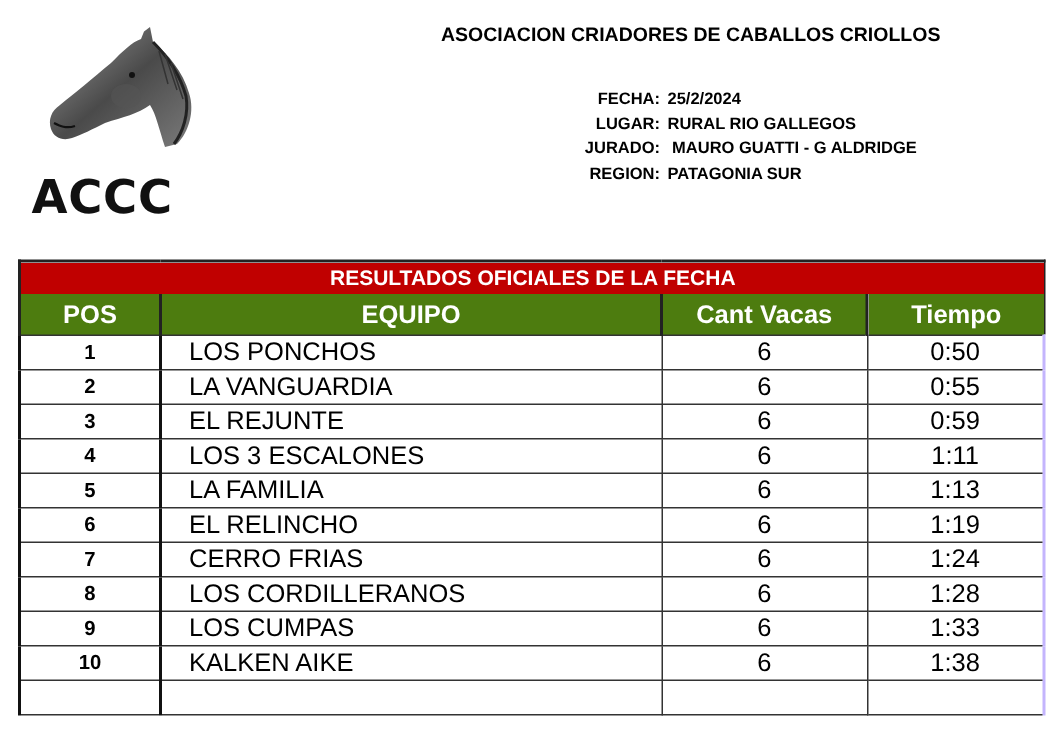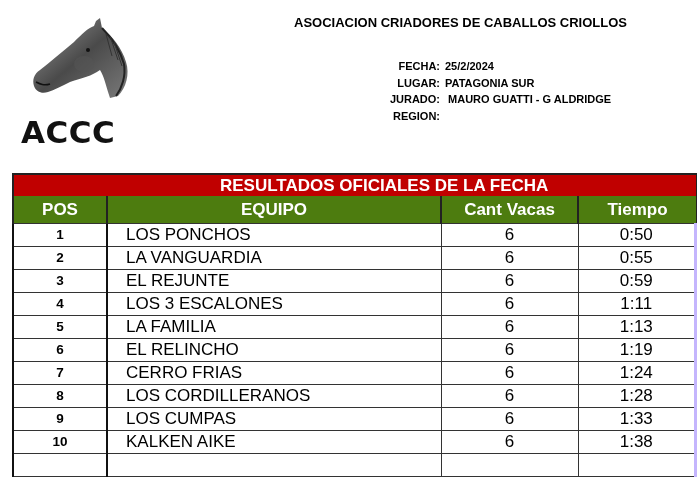--- a/index.html
+++ b/index.html
@@ -8,29 +8,29 @@
     .horse { position: absolute; left: 8px; top: 0; width: 110px; height: 95px; }
     .logo-text { position: absolute; left: 3px; top: 98px; font-family: "DejaVu Sans", sans-serif; font-weight: bold; font-size: 31px; letter-spacing: 0.5px; color: #111; }
     .org-title { position: absolute; left: 294px; top: 15px; font-size: 13px; font-weight: bold; white-space: nowrap; }
     .meta { position: absolute; top: 58px; font-size: 11px; font-weight: bold; white-space: nowrap; line-height: 16.5px; }
     .meta .row { position: relative; height: 16.5px; }
     .meta .lbl { position: absolute; right: 0; text-align: right; }
     .meta-labels { left: 0; width: 440px; }
     .meta-values { left: 445px; }
     table.results { position: absolute; left: 12px; top: 173px; border-collapse: collapse; table-layout: fixed; width: 684px; }
     table.results td, table.results th { padding: 0; overflow: hidden; white-space: nowrap; }
-    .band td { background: #c00000; color: #ffffff; font-weight: bold; font-size: 17px; height: 21px; line-height: 21px; border: 2px solid #222; border-bottom: none; }
+    .band td { background: #c00000; color: #ffffff; font-weight: bold; font-size: 14px; height: 21px; line-height: 21px; border: 2px solid #222; border-bottom: none; }
     .band .band-text { padding-left: 206px; text-align: left; }
     .hdr th { background: #4d7c0f; color: #ffffff; font-weight: bold; font-size: 17px; height: 27px; line-height: 27px; text-align: center; border-left: 2px solid #222; border-right: 2px solid #222; }
     tr.data td { height: 22px; line-height: 22px; font-size: 17px; border: 1.5px solid #333; }
     tr.data td.pos { text-align: center; font-weight: bold; font-size: 13.5px; border-left: 2.5px solid #111; border-right: 2.5px solid #111; }
     tr.data td.team { text-align: left; padding-left: 18px; }
     tr.data td.num { text-align: center; }
     tr.data td.time { text-align: center; }
-    tr.data td.last { border-right: 6px solid #c4b5fd; }
+    tr.data td.last { border-right: 4px solid #c4b5fd; }
     .red-text { color: #e02020; }
     col.c-pos { width: 94px; }
     col.c-team { width: 334px; }
     col.c-cant { width: 137px; }
     col.c-time { width: 119px; }
   </style>
 </head>
 <body>
 
 <div class="logo">
@@ -63,22 +63,23 @@
     </div>
   <div class="row">
       <span class="lbl">JURADO:</span>
     </div>
   <div class="row">
       <span class="lbl">REGION:</span>
     </div>
 </div>
 <div class="meta meta-values">
   <div class="row"><span>25/2/2024</span></div>
+  <div class="row"><span>RURAL RIO GALLEGOS</span></div>
+  <div class="row"><span style="white-space:pre"> MAURO GUATTI - G ALDRIDGE</span></div>
   <div class="row"><span>PATAGONIA SUR</span></div>
-  <div class="row"><span style="white-space:pre"> MAURO GUATTI - G ALDRIDGE</span></div>
 </div>
 
 <table class="results">
   <colgroup>
     <col class="c-pos">
       <col class="c-team">
       <col class="c-cant">
       <col class="c-time">
   </colgroup>
   <tbody>

